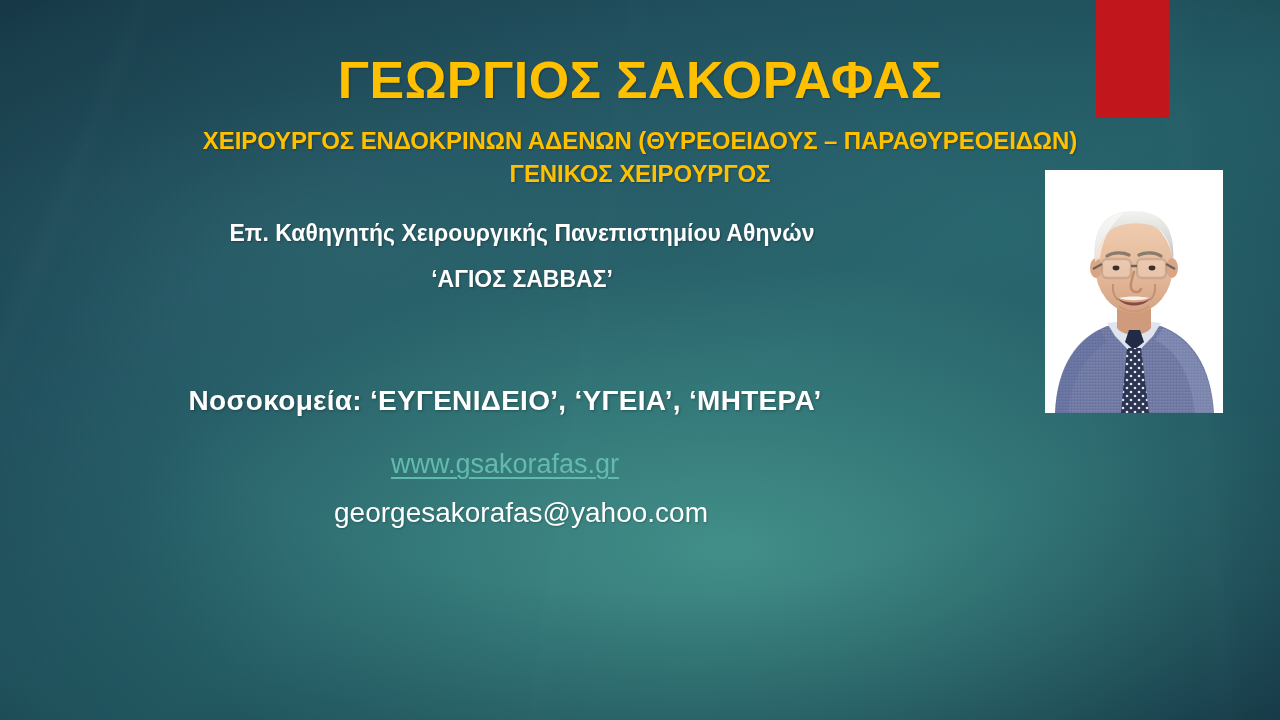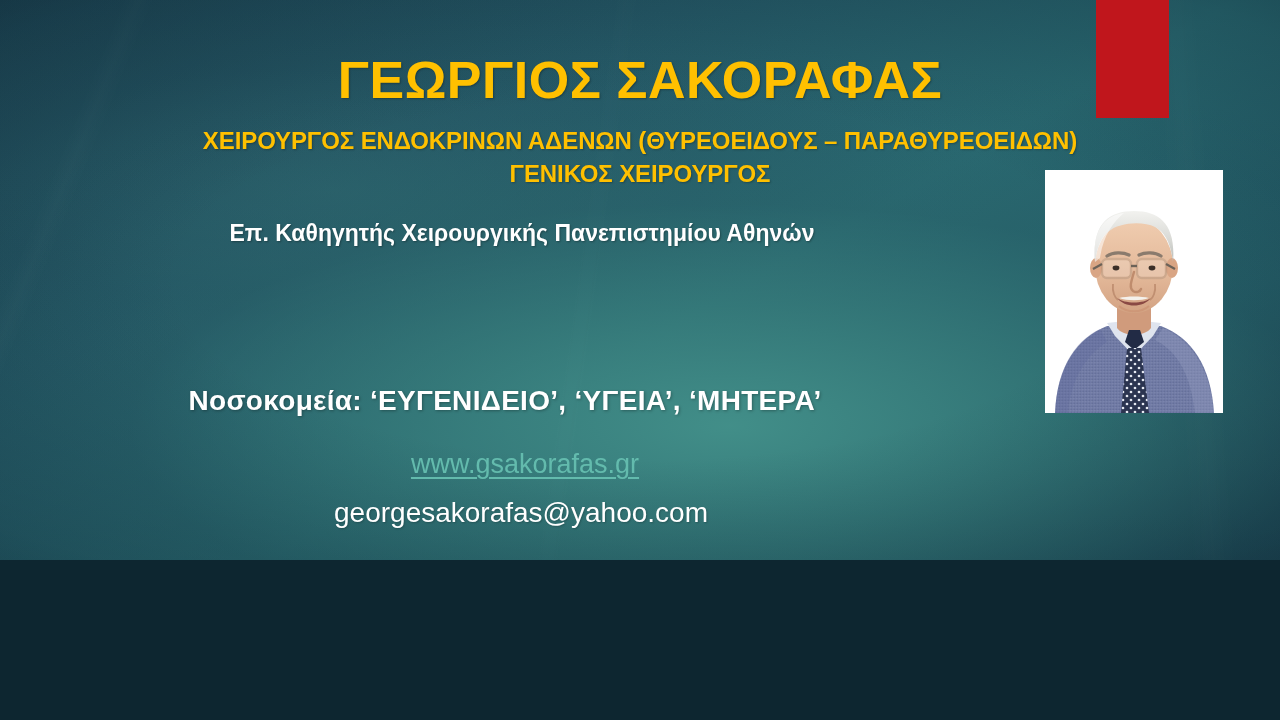--- a/index.html
+++ b/index.html
@@ -12,21 +12,21 @@
     width: 1280px;
     height: 720px;
     overflow: hidden;
     font-family: "Liberation Sans", sans-serif;
   }
 
   
   #slide {
     position: relative;
     width: 1280px;
-    height: 560px;
+    height: 720px;
     overflow: hidden;
     background-color: #4c1d95;
   }
 
   
   #slide .bg-base {
     position: absolute;
     inset: 0;
     background:
       radial-gradient(ellipse 78% 66% at 57% 76%,
@@ -132,21 +132,20 @@
     text-shadow: 1px 1px 3px rgba(0,0,0,0.30);
   }
 
   .website-line {
     position: absolute;
     left: 0;
     top: 449px;
     width: 1010px;
     font-size: 27px;
     font-weight: normal;
-    margin-left: 20px;
   }
   .website-link {
     color: #63BBAD;
     text-decoration: underline;
     text-underline-offset: 4px;
     text-decoration-thickness: 2px;
     cursor: pointer;
   }
 
   .email-line {
@@ -267,20 +266,21 @@
 
     <div class="main-title">ΓΕΩΡΓΙΟΣ ΣΑΚΟΡΑΦΑΣ</div>
 
     <div class="subtitle-line subtitle-1">ΧΕΙΡΟΥΡΓΟΣ ΕΝΔΟΚΡΙΝΩΝ ΑΔΕΝΩΝ (ΘΥΡΕΟΕΙΔΟΥΣ – ΠΑΡΑΘΥΡΕΟΕΙΔΩΝ)</div>
 
     <div class="subtitle-line subtitle-2">ΓΕΝΙΚΟΣ ΧΕΙΡΟΥΡΓΟΣ</div>
 
     <div class="role-line role-1">Επ. Καθηγητής Χειρουργικής Πανεπιστημίου Αθηνών</div>
 
     <div class="role-line role-2">
+      <div>‘ΑΓΙΟΣ ΣΑΒΒΑΣ’</div>
     </div>
 
     <div class="hospitals-line">Νοσοκομεία: ‘ΕΥΓΕΝΙΔΕΙΟ’, ‘ΥΓΕΙΑ’, ‘ΜΗΤΕΡΑ’</div>
 
     <div class="website-line">
       <span class="website-link">www.gsakorafas.gr</span>
     </div>
 
     <div class="email-line">georgesakorafas@yahoo.com</div>
 

